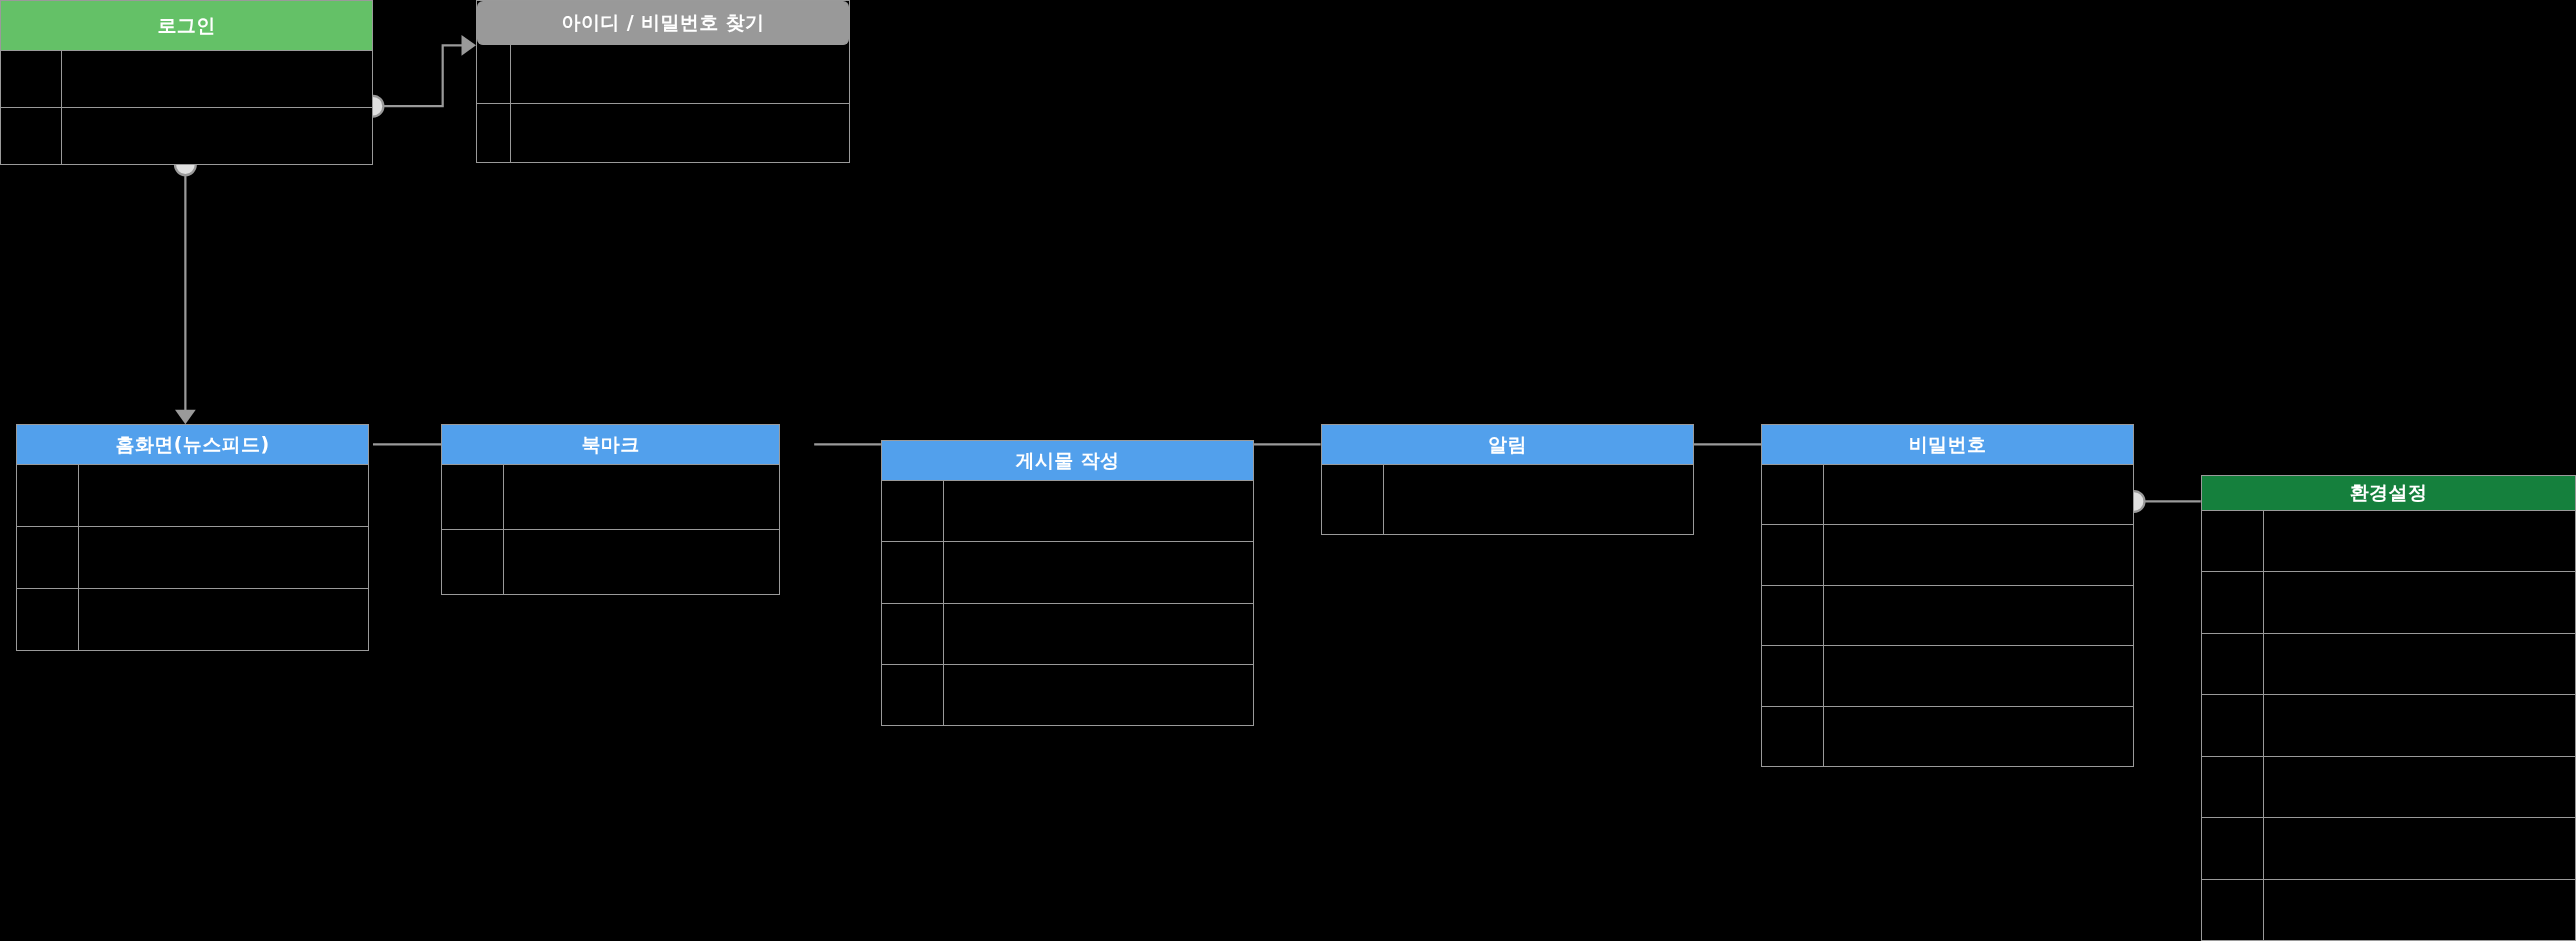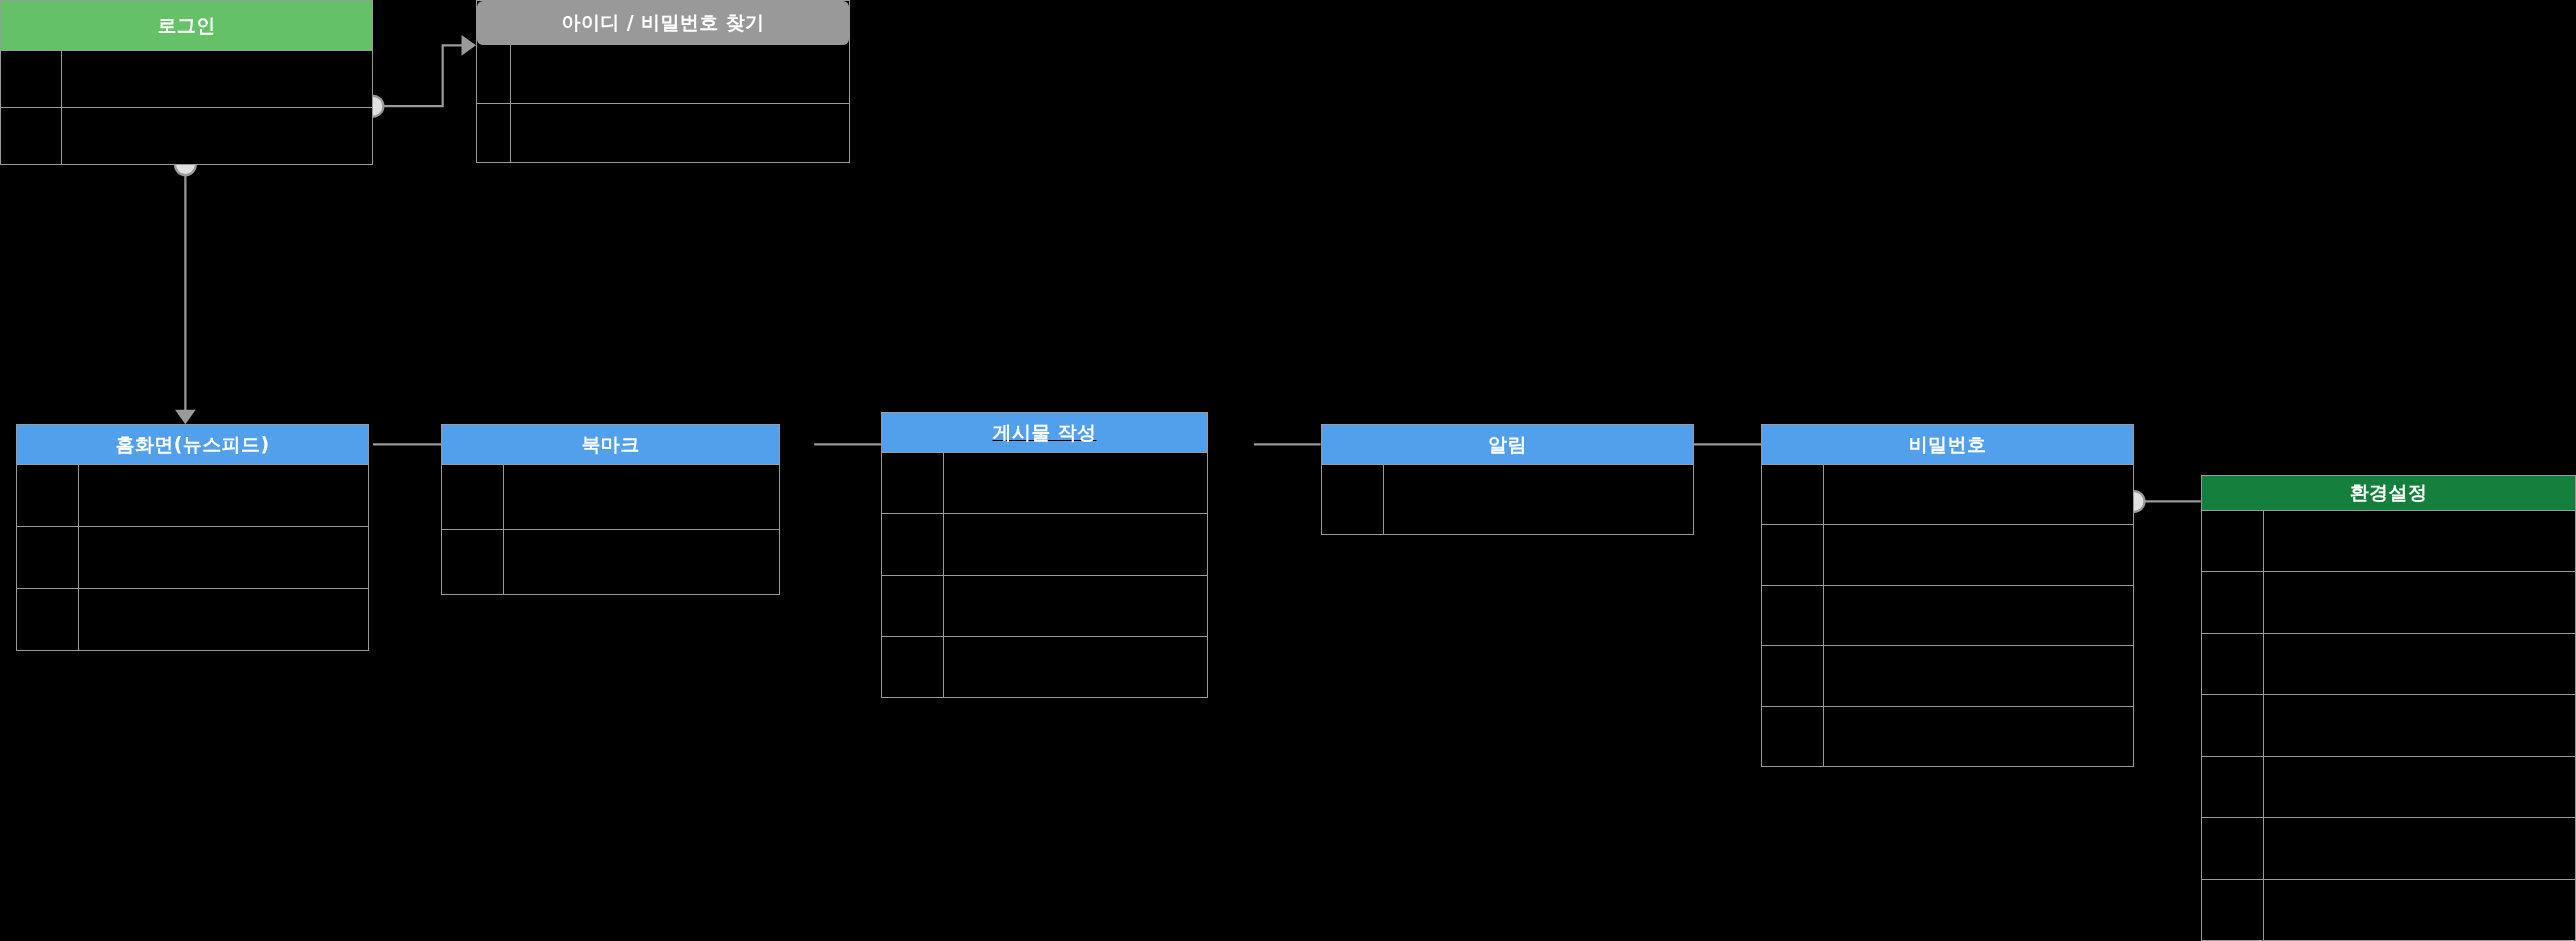--- a/index.html
+++ b/index.html
@@ -178,21 +178,21 @@
           <div class="node-row" style="flex: 1 1 0px; border-bottom-color: rgb(154, 154, 154);">
             <div class="row-key" style="width: 62px; flex-basis: 62px; border-right-color: rgb(154, 154, 154);"></div>
             <div class="row-val"></div>
           </div>
           <div class="node-row" style="flex: 1 1 0px; border-bottom-color: rgb(154, 154, 154);">
             <div class="row-key" style="width: 62px; flex-basis: 62px; border-right-color: rgb(154, 154, 154);"></div>
             <div class="row-val"></div>
           </div>
         </div>
       </div>
-      <div class="node" style="left: 881px; top: 412px; width: 327px; height: 286px; border-color: rgb(154, 154, 154); text-decoration: underline;">
+      <div class="node" style="left: 881px; top: 440px; width: 373px; height: 286px; border-color: rgb(154, 154, 154);">
         <div class="node-header blue" style="height: 40px; flex: 0 0 40px; border-bottom-color: rgb(154, 154, 154); background: rgb(82, 160, 236);">게시물 작성</div>
         <div class="node-body">
           <div class="node-row" style="flex: 1 1 0px; border-bottom-color: rgb(154, 154, 154);">
             <div class="row-key" style="width: 62px; flex-basis: 62px; border-right-color: rgb(154, 154, 154);"></div>
             <div class="row-val"></div>
           </div>
           <div class="node-row" style="flex: 1 1 0px; border-bottom-color: rgb(154, 154, 154);">
             <div class="row-key" style="width: 62px; flex-basis: 62px; border-right-color: rgb(154, 154, 154);"></div>
             <div class="row-val"></div>
           </div>

